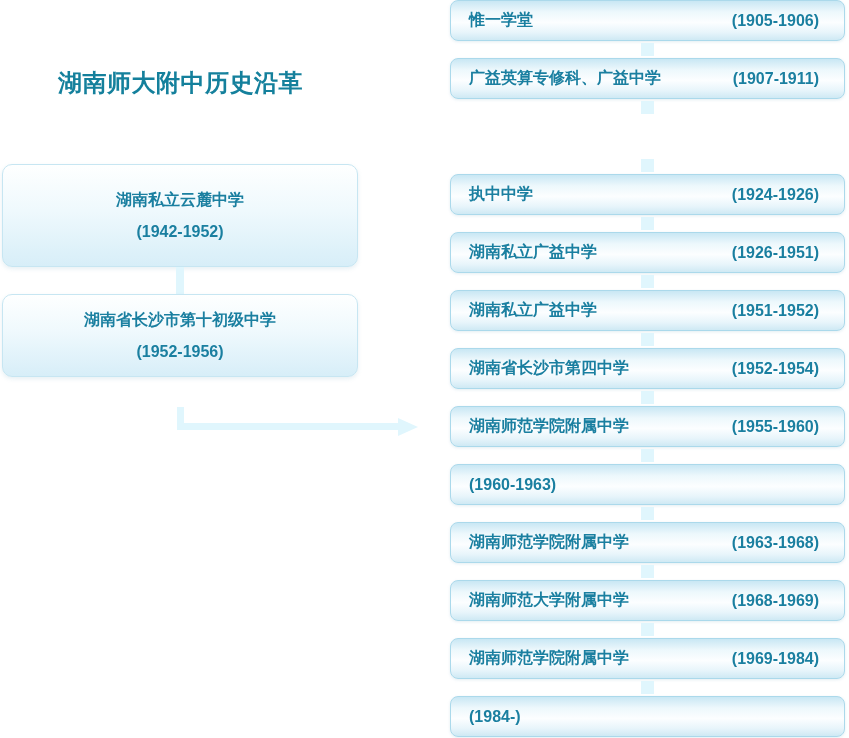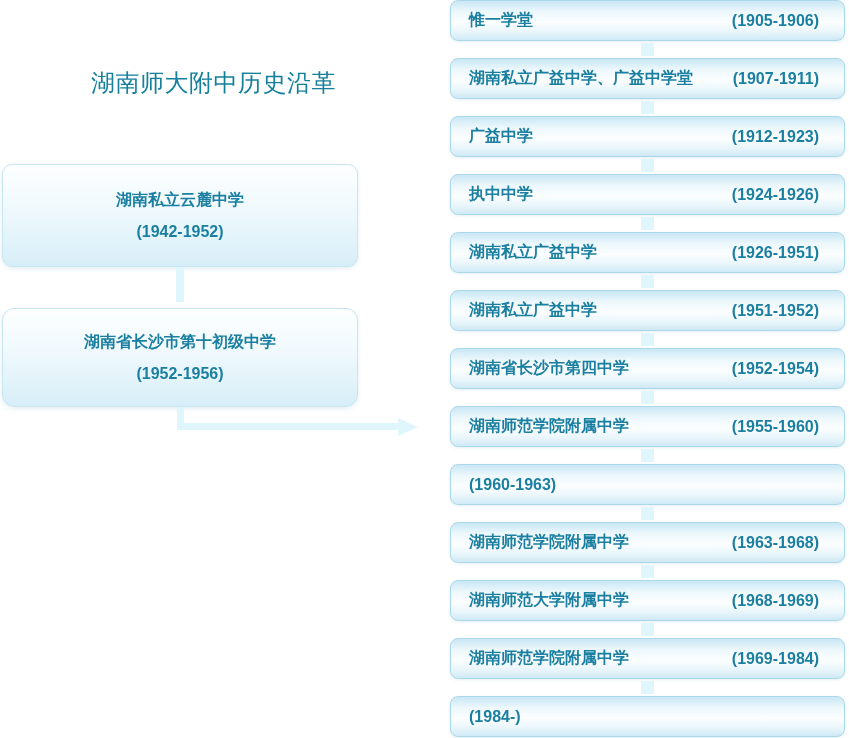--- a/index.html
+++ b/index.html
@@ -2,37 +2,37 @@
 <html style="--title-text: #14809C; --box-text: #1A7FA0; --connector: #E0F6FD; --timeline-box-border: #ABD9EB; --branch-box-border: #C7E6F2;"><head>
 <meta charset="utf-8">
 <style>
   html,body{margin:0;padding:0;background:#ffffff;}
   .canvas{
     position:relative;width:849px;height:738px;background:#ffffff;overflow:hidden;
     font-family:"Liberation Sans","DejaVu Sans",sans-serif;
   }
   .title{
     position:absolute;left:58px;top:69px;
-    font-size:24px;line-height:28px;font-weight:400;letter-spacing:0.5px;
-    color:var(--title-text,#14809C);white-space:nowrap;margin-left:33px;
+    font-size:24px;line-height:28px;font-weight:700;letter-spacing:0.5px;
+    color:var(--title-text,#14809C);white-space:nowrap;
   }
   
   .lbox{
     position:absolute;left:2px;width:356px;box-sizing:border-box;
     border:1px solid var(--branch-box-border,#C7E6F2);border-radius:10px;
     background:linear-gradient(180deg,#FEFFFF 0%,#EFF9FD 45%,#D7EEF8 100%);
     box-shadow:0 2px 4px rgba(120,170,195,0.18);
     display:flex;flex-direction:column;align-items:center;justify-content:center;gap:13px;
   }
   .lbox .bname,.lbox .byears{
     font-size:16px;line-height:19px;font-weight:700;
     color:var(--box-text,#1A7FA0);white-space:nowrap;
   }
   #lbox1{top:164px;height:103px;}
-  #lbox2{top:308px;height:99px;border-radius:12px;}
+  #lbox2{top:294px;height:83px;}
   
   .vbar{position:absolute;left:176px;top:267px;width:8px;height:35px;background:var(--connector,#E0F6FD);}
   .arrow-v{position:absolute;left:177px;top:407px;width:7px;height:23px;background:var(--connector,#E0F6FD);}
   .arrow-h{position:absolute;left:177px;top:423px;width:221px;height:7px;background:var(--connector,#E0F6FD);}
   .arrow-head{
     position:absolute;left:398px;top:418px;width:0;height:0;
     border-top:9px solid transparent;border-bottom:9px solid transparent;
     border-left:20px solid var(--connector,#E0F6FD);
   }
   .sq{position:absolute;left:641px;width:13px;height:13px;background:var(--connector,#E0F6FD);}
@@ -70,26 +70,22 @@
 
   <div class="arrow-v"></div>
   <div class="arrow-h"></div>
   <div class="arrow-head"></div>
 
   <div class="row" style="top:0px">
     <span class="rname">惟一学堂</span>
     <span class="ryears">(1905-1906)</span>
   </div>
   <div class="row" style="top:58px">
-    <span class="rname">湖南私立广益中学、广益中学堂</span>
+    <span class="rname">广益英算专修科、广益中学</span>
     <span class="ryears">(1907-1911)</span>
-  </div>
-  <div class="row" style="top:116px">
-    <span class="rname">广益中学</span>
-    <span class="ryears">(1912-1923)</span>
   </div>
   <div class="row" style="top:174px">
     <span class="rname">执中中学</span>
     <span class="ryears">(1924-1926)</span>
   </div>
   <div class="row" style="top:232px">
     <span class="rname">湖南私立广益中学</span>
     <span class="ryears">(1926-1951)</span>
   </div>
   <div class="row" style="top:290px">

